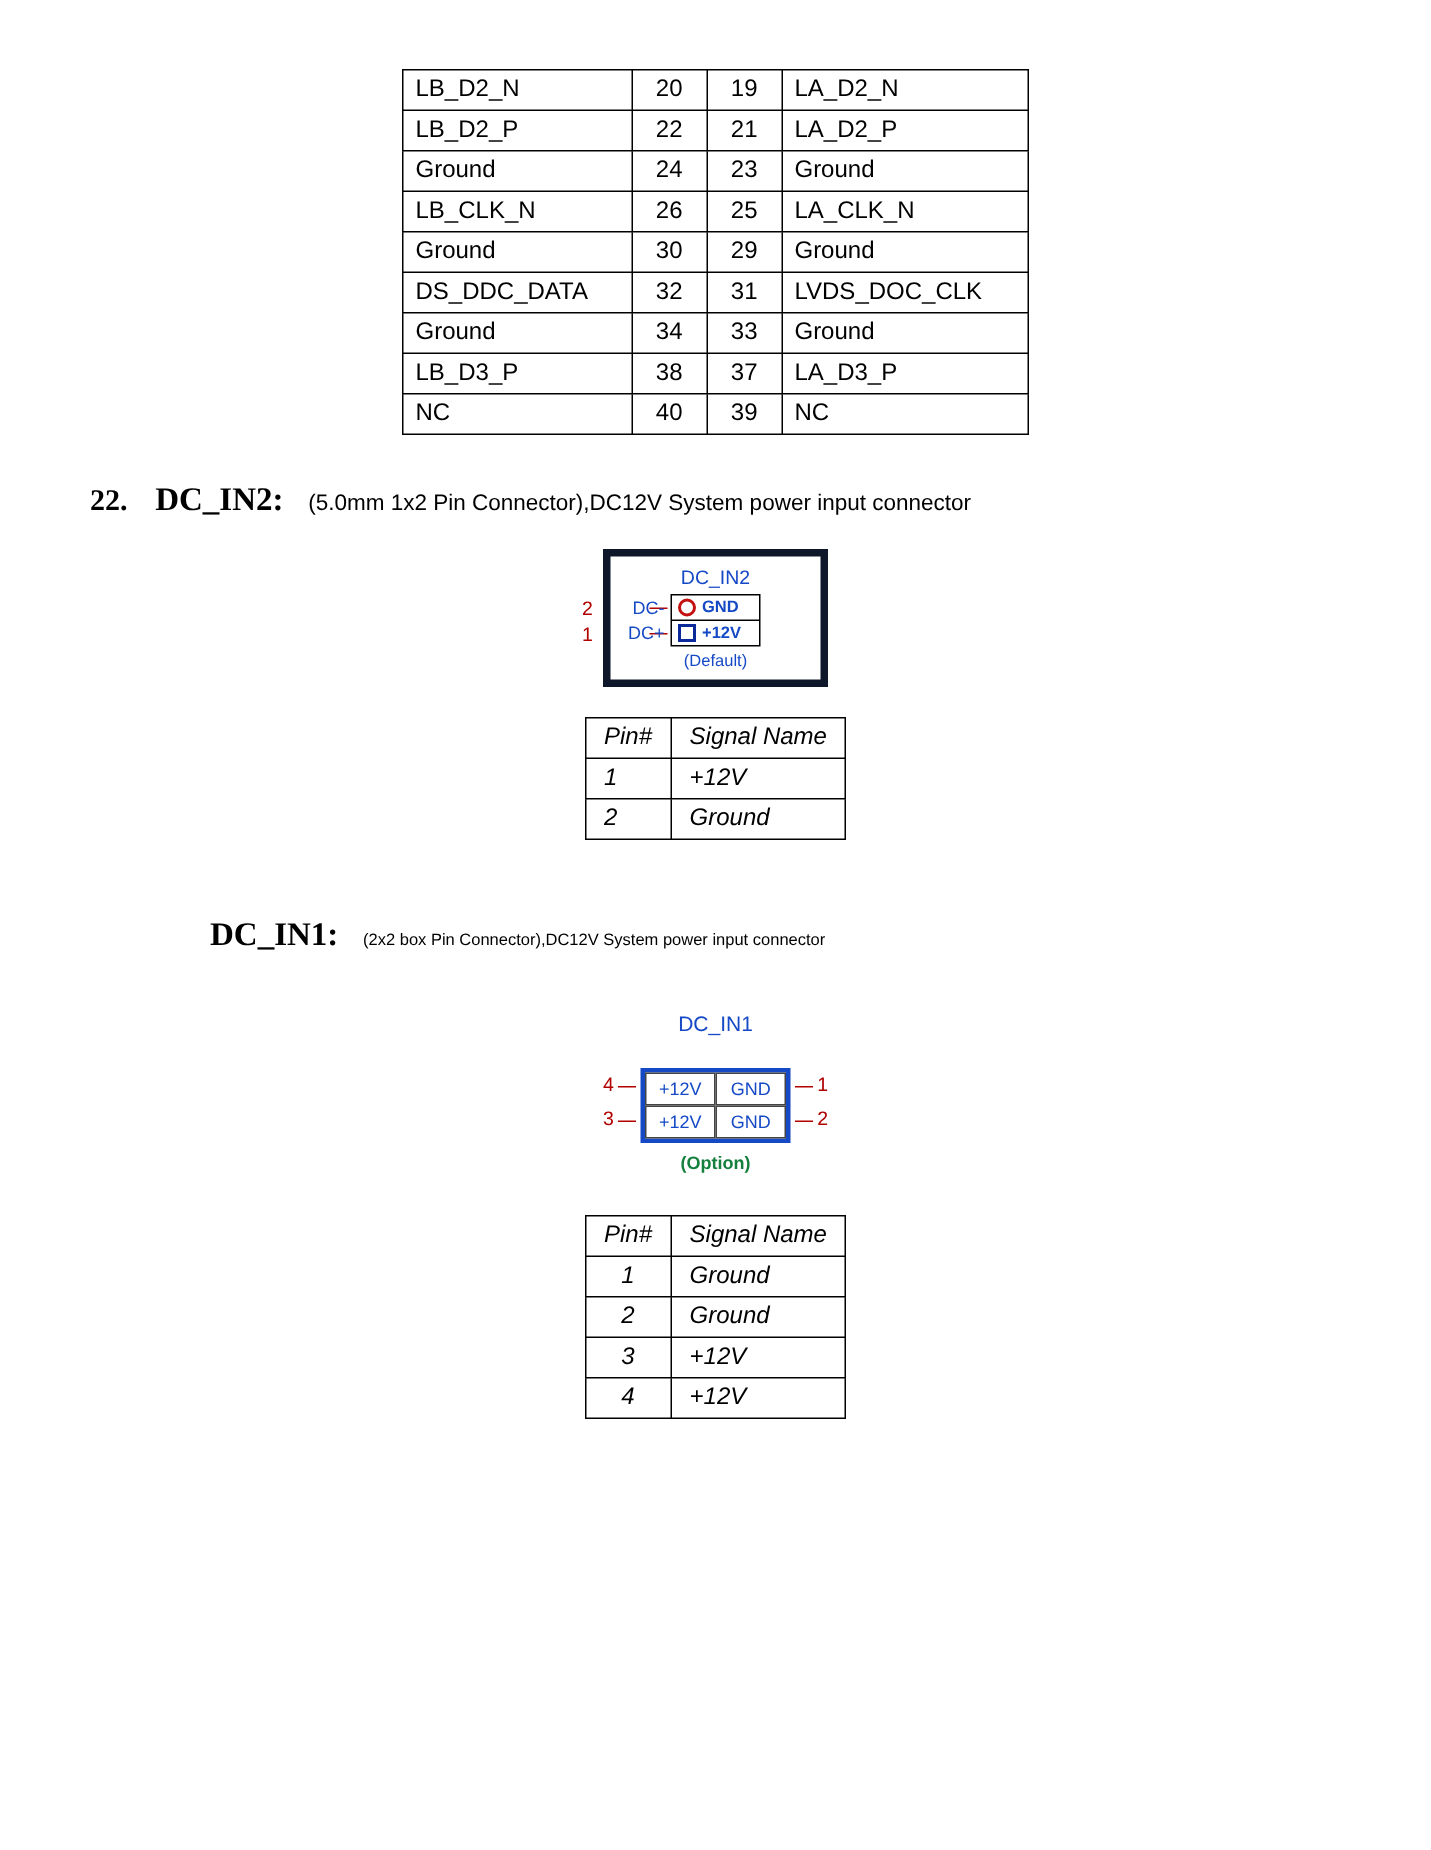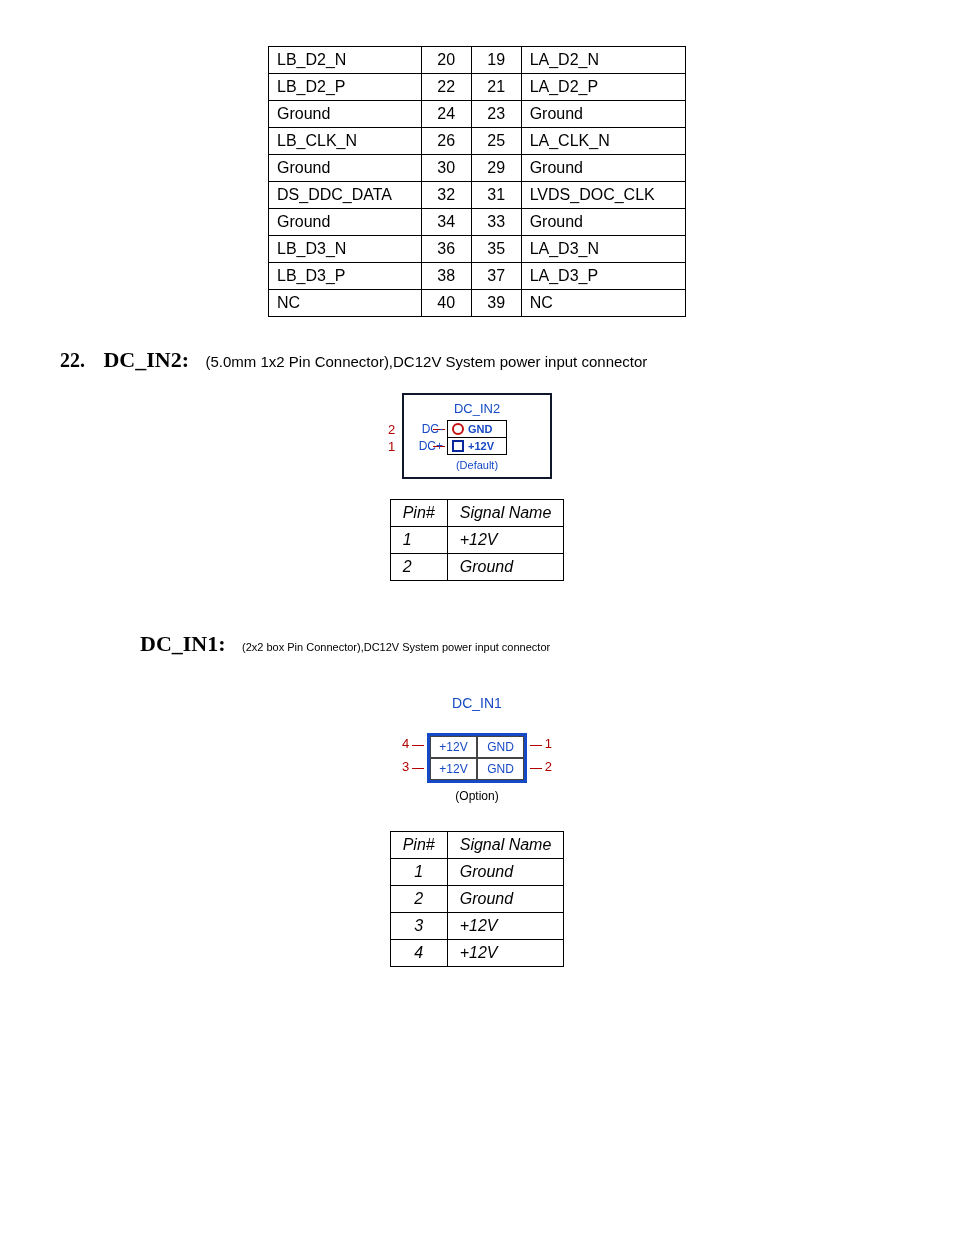--- a/index.html
+++ b/index.html
@@ -60,21 +60,21 @@
     .section-heading2 .desc {
       font-size: 11px;
       margin-left: 12px;
     }
     .diagram-container {
       margin: 20px auto;
       display: flex;
       justify-content: center;
     }
     .dc-in2-box {
-      border: 2px solid #0f172a;
+      border: 5px solid #0f172a;
       width: 150px;
       padding: 6px 0;
       position: relative;
     }
     .dc-in2-title {
       color: #1549c5;
       font-size: 13px;
       text-align: center;
       margin-bottom: 4px;
     }
@@ -197,25 +197,25 @@
       color: #b00000;
       font-size: 13px;
     }
     .pin-line-l {
       position: absolute;
       width: 12px;
       height: 1px;
       background: #b00000;
     }
     .dc-in1-option {
-      color: #000000;
+      color: #15803d;
       font-size: 12px;
       text-align: center;
       margin-top: 6px;
-      font-weight: normal;
+      font-weight: bold;
     }
   </style>
 </head>
 <body>
 
 <table class="pin-table-large">
   <tbody>
     <tr>
         <td>LB_D2_N</td>
         <td class="center">20</td>
@@ -250,26 +250,20 @@
         <td>DS_DDC_DATA</td>
         <td class="center">32</td>
         <td class="center">31</td>
         <td>LVDS_DOC_CLK</td>
       </tr>
     <tr>
         <td>Ground</td>
         <td class="center">34</td>
         <td class="center">33</td>
         <td>Ground</td>
-      </tr>
-    <tr>
-        <td>LB_D3_N</td>
-        <td class="center">36</td>
-        <td class="center">35</td>
-        <td>LA_D3_N</td>
       </tr>
     <tr>
         <td>LB_D3_P</td>
         <td class="center">38</td>
         <td class="center">37</td>
         <td>LA_D3_P</td>
       </tr>
     <tr>
         <td>NC</td>
         <td class="center">40</td>

